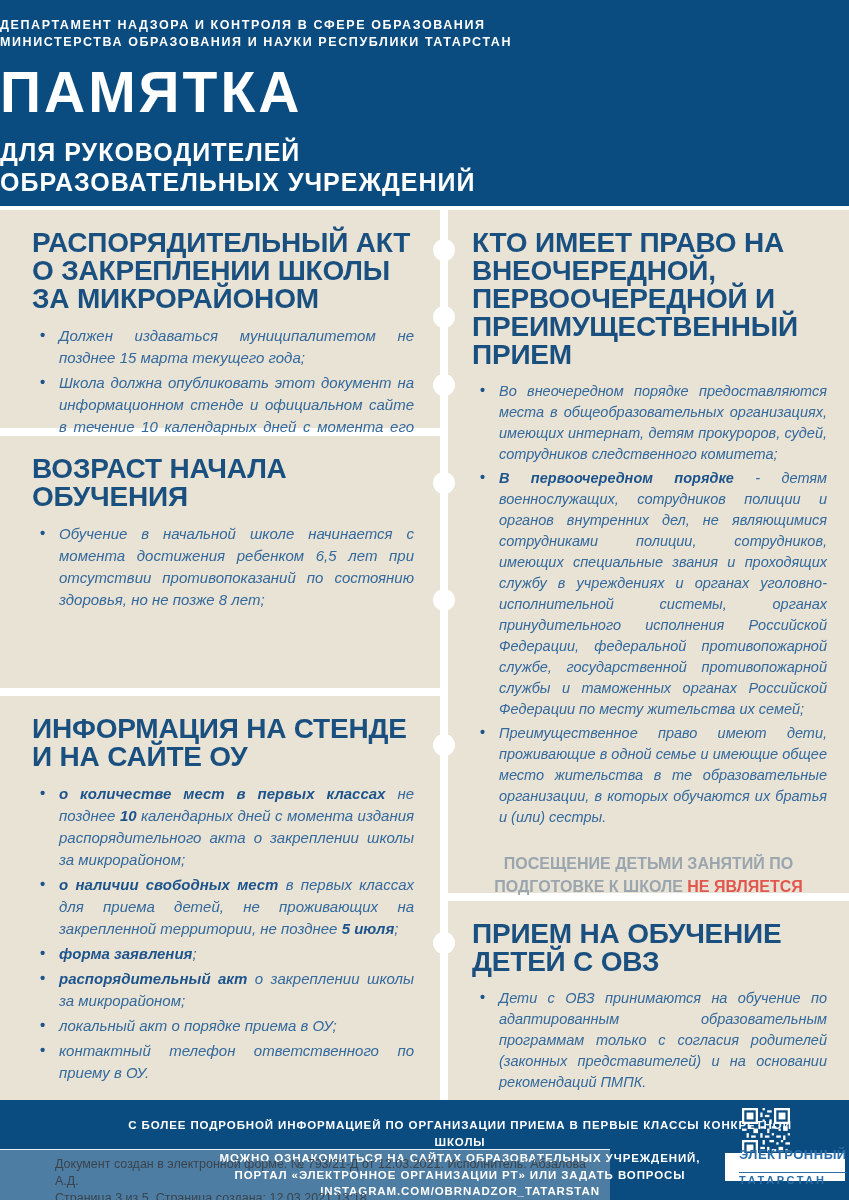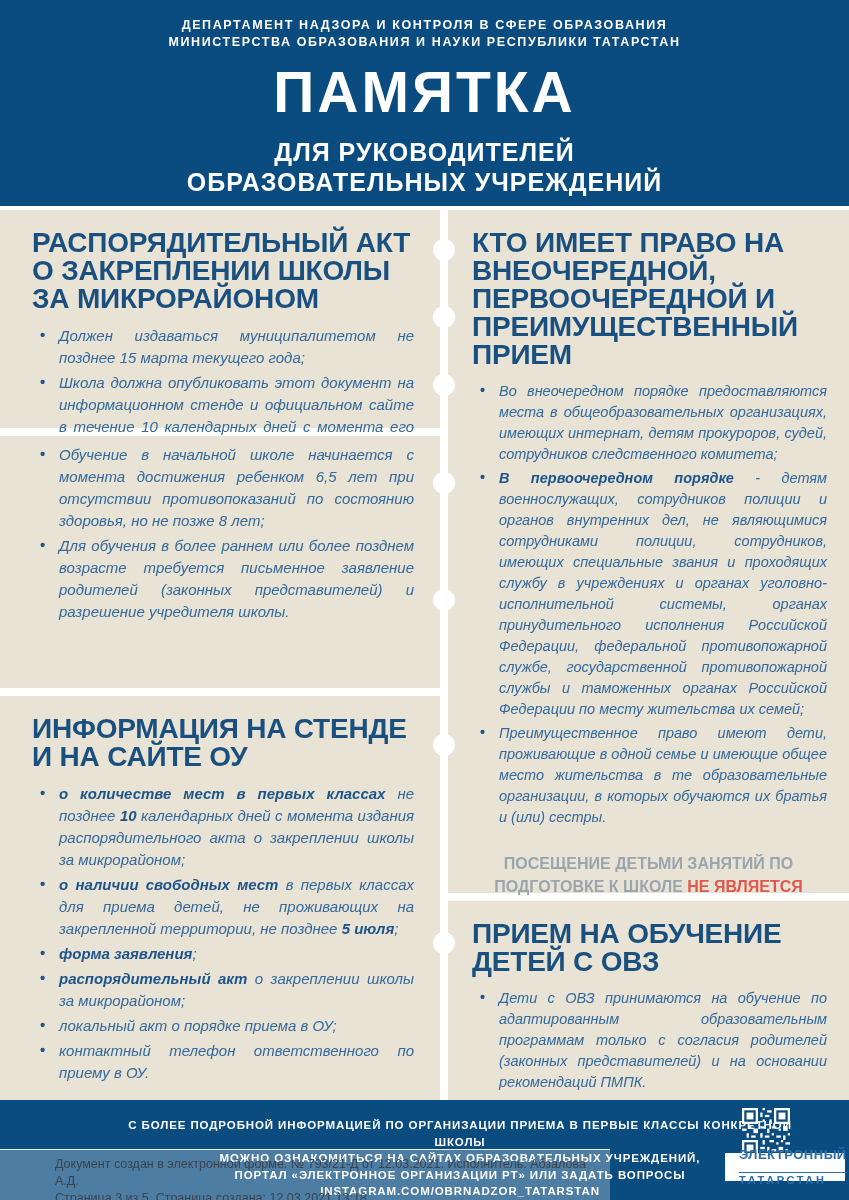--- a/index.html
+++ b/index.html
@@ -2,21 +2,21 @@
 <html lang="ru"><head>
 <meta charset="utf-8">
 <style>
   html,body{margin:0;padding:0;background:#ffffff;}
   .page{
     position:relative;width:849px;height:1200px;overflow:hidden;
     background:#ffffff;font-family:"Liberation Sans",sans-serif;
     -webkit-font-smoothing:antialiased;
   }
   
-  .header{position:absolute;left:0;top:0;width:849px;height:206px;background:#0b4c80;color:#fff;text-align:center;}
+  .header{position:absolute;left:0;top:0;width:849px;height:206px;background:#0b4c80;color:#fff;text-align:left;}
   .dept{font-size:12.5px;font-weight:bold;letter-spacing:1.6px;line-height:17px;}
   .dept1{margin-top:17px;}
   .main-title{font-size:57px;font-weight:bold;letter-spacing:3px;margin-top:13px;line-height:1;}
   .subtitle{font-size:25px;font-weight:bold;letter-spacing:1px;line-height:30px;margin-top:16px;}
   
   .content-bg{position:absolute;left:0;top:206px;width:849px;height:894px;background:#ffffff;}
   .panel{position:absolute;background:#e9e3d6;}
   .p-l1{left:0;top:210px;width:440px;height:218px;}
   .p-l2{left:0;top:436px;width:440px;height:252px;}
   .p-l3{left:0;top:696px;width:440px;height:404px;}
@@ -79,23 +79,23 @@
 
   <div class="panel p-l1">
     <div class="sec-title">РАСПОРЯДИТЕЛЬНЫЙ АКТ О ЗАКРЕПЛЕНИИ ШКОЛЫ ЗА МИКРОРАЙОНОМ</div>
     <ul class="bullets">
         <li><span>Должен издаваться муниципалитетом не позднее 15 марта текущего года;</span></li>
         <li><span>Школа должна опубликовать этот документ на информационном стенде и официальном сайте в течение 10 календарных дней с момента его издания.</span></li>
       </ul>
   </div>
 
   <div class="panel p-l2">
+    <div class="sec-title">ВОЗРАСТ НАЧАЛА  ОБУЧЕНИЯ</div>
     <ul class="bullets">
         <li><span>Обучение в начальной школе начинается с момента достижения ребенком 6,5 лет при отсутствии противопоказаний по состоянию здоровья, но не позже 8 лет;</span></li>
-        <li><span>Для обучения в более раннем или более позднем возрасте требуется письменное заявление родителей (законных представителей) и разрешение учредителя школы.</span></li>
       </ul>
   </div>
 
   <div class="panel p-l3">
     <div class="sec-title">ИНФОРМАЦИЯ НА СТЕНДЕ И НА САЙТЕ ОУ</div>
     <ul class="bullets">
         <li><b>о количестве мест в первых классах</b><span> не позднее </span><b>10</b><span> календарных дней с момента издания распорядительного акта о закреплении школы за микрорайоном;</span></li>
         <li><b>о наличии свободных мест</b><span> в первых классах для приема детей, не проживающих на закрепленной территории, не позднее </span><b>5 июля</b><span>;</span></li>
         <li><b>форма заявления</b><span>;</span></li>
         <li><b>распорядительный акт</b><span> о закреплении школы за микрорайоном;</span></li>

